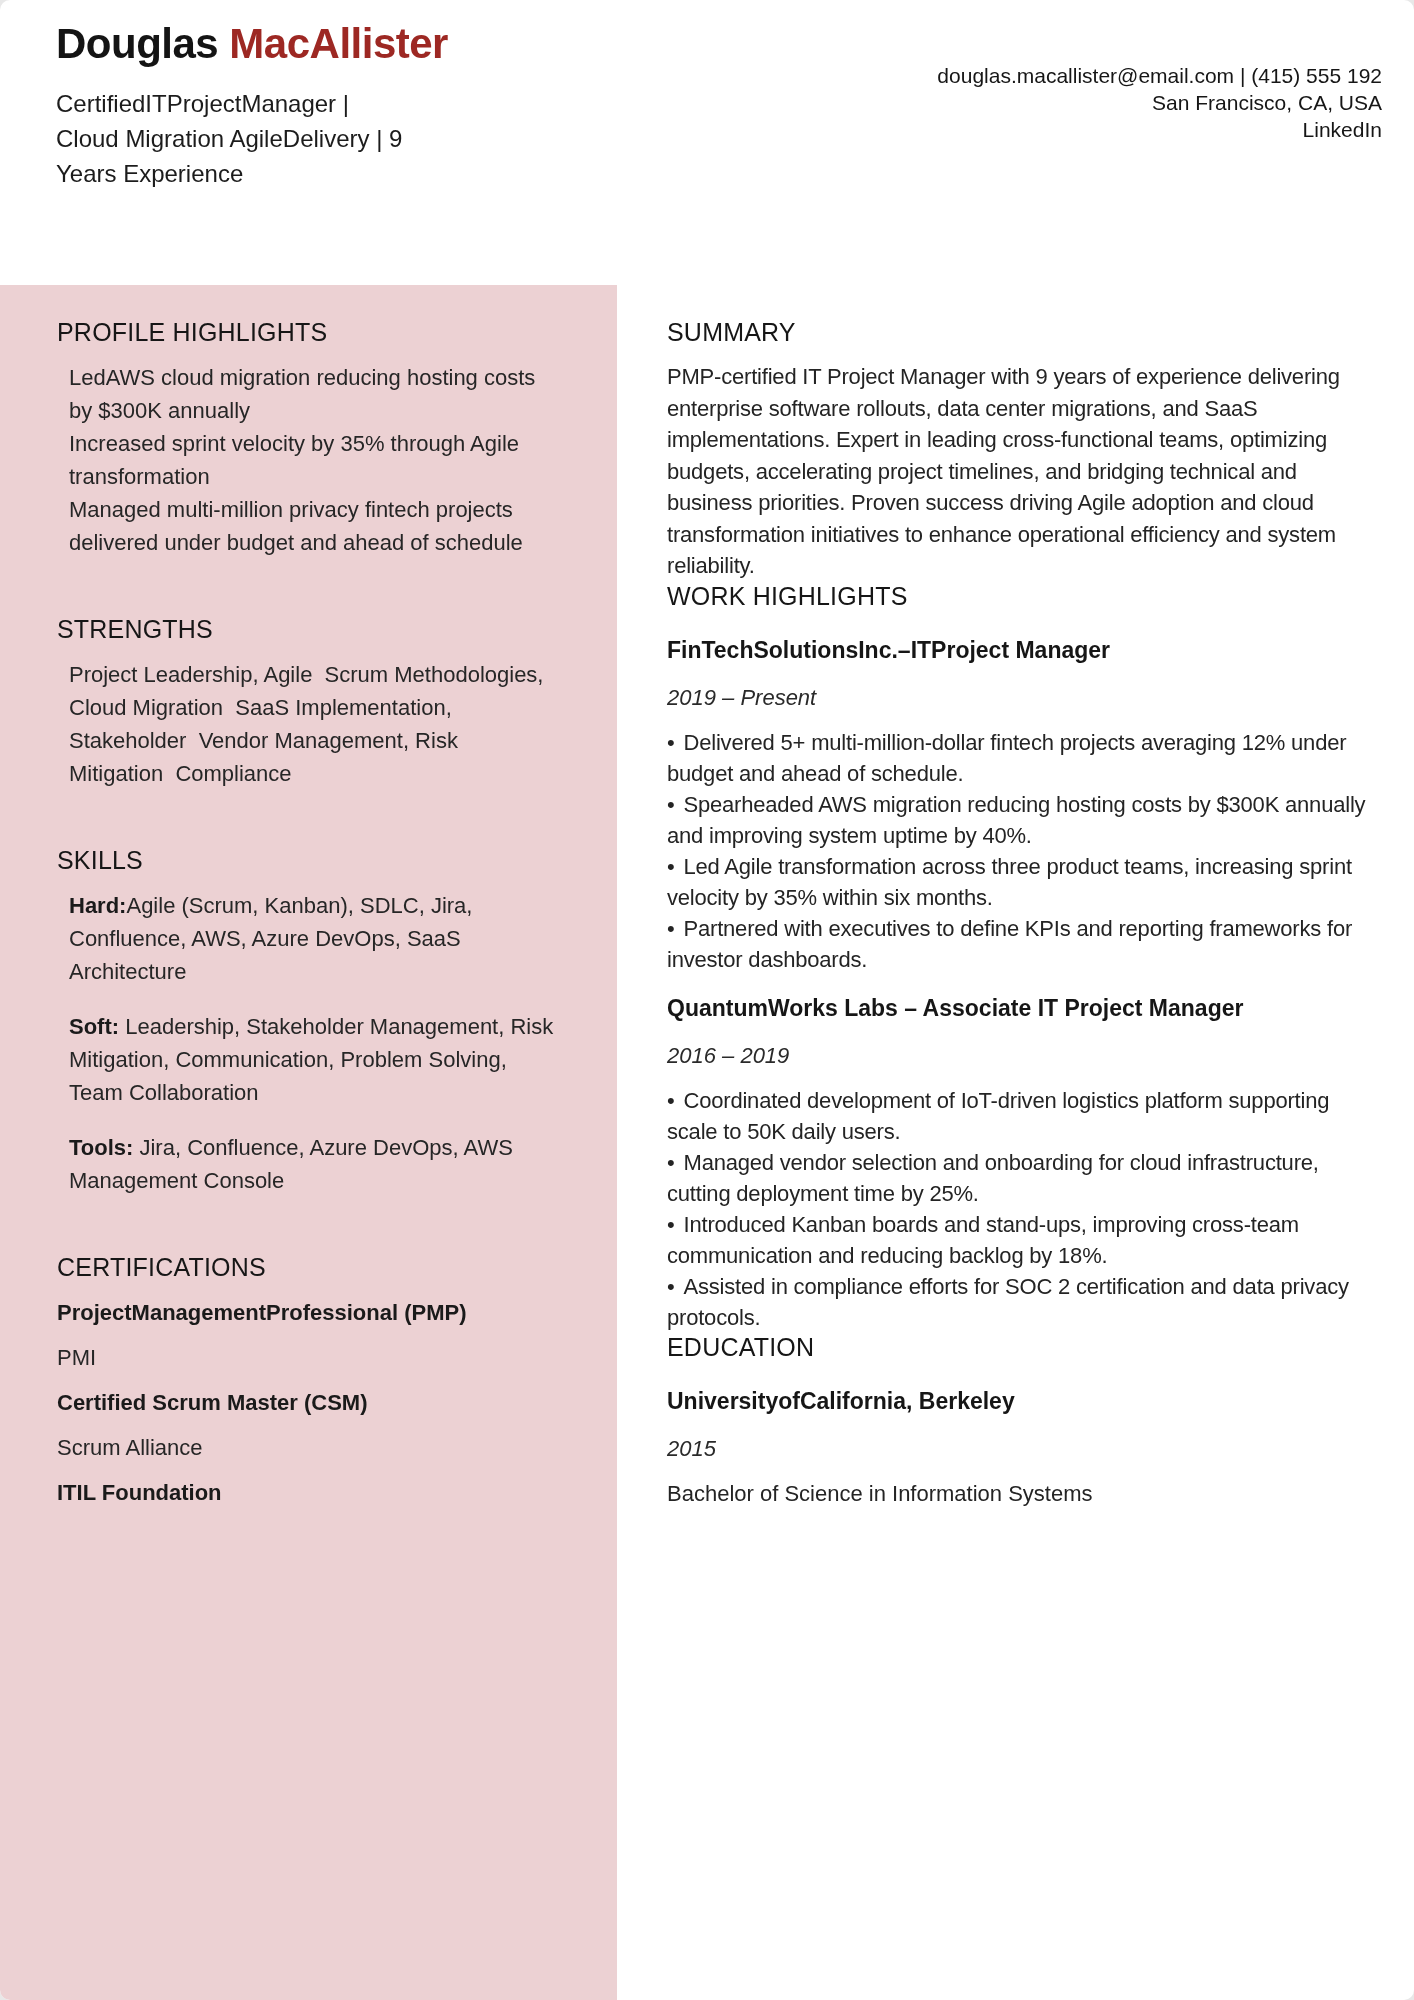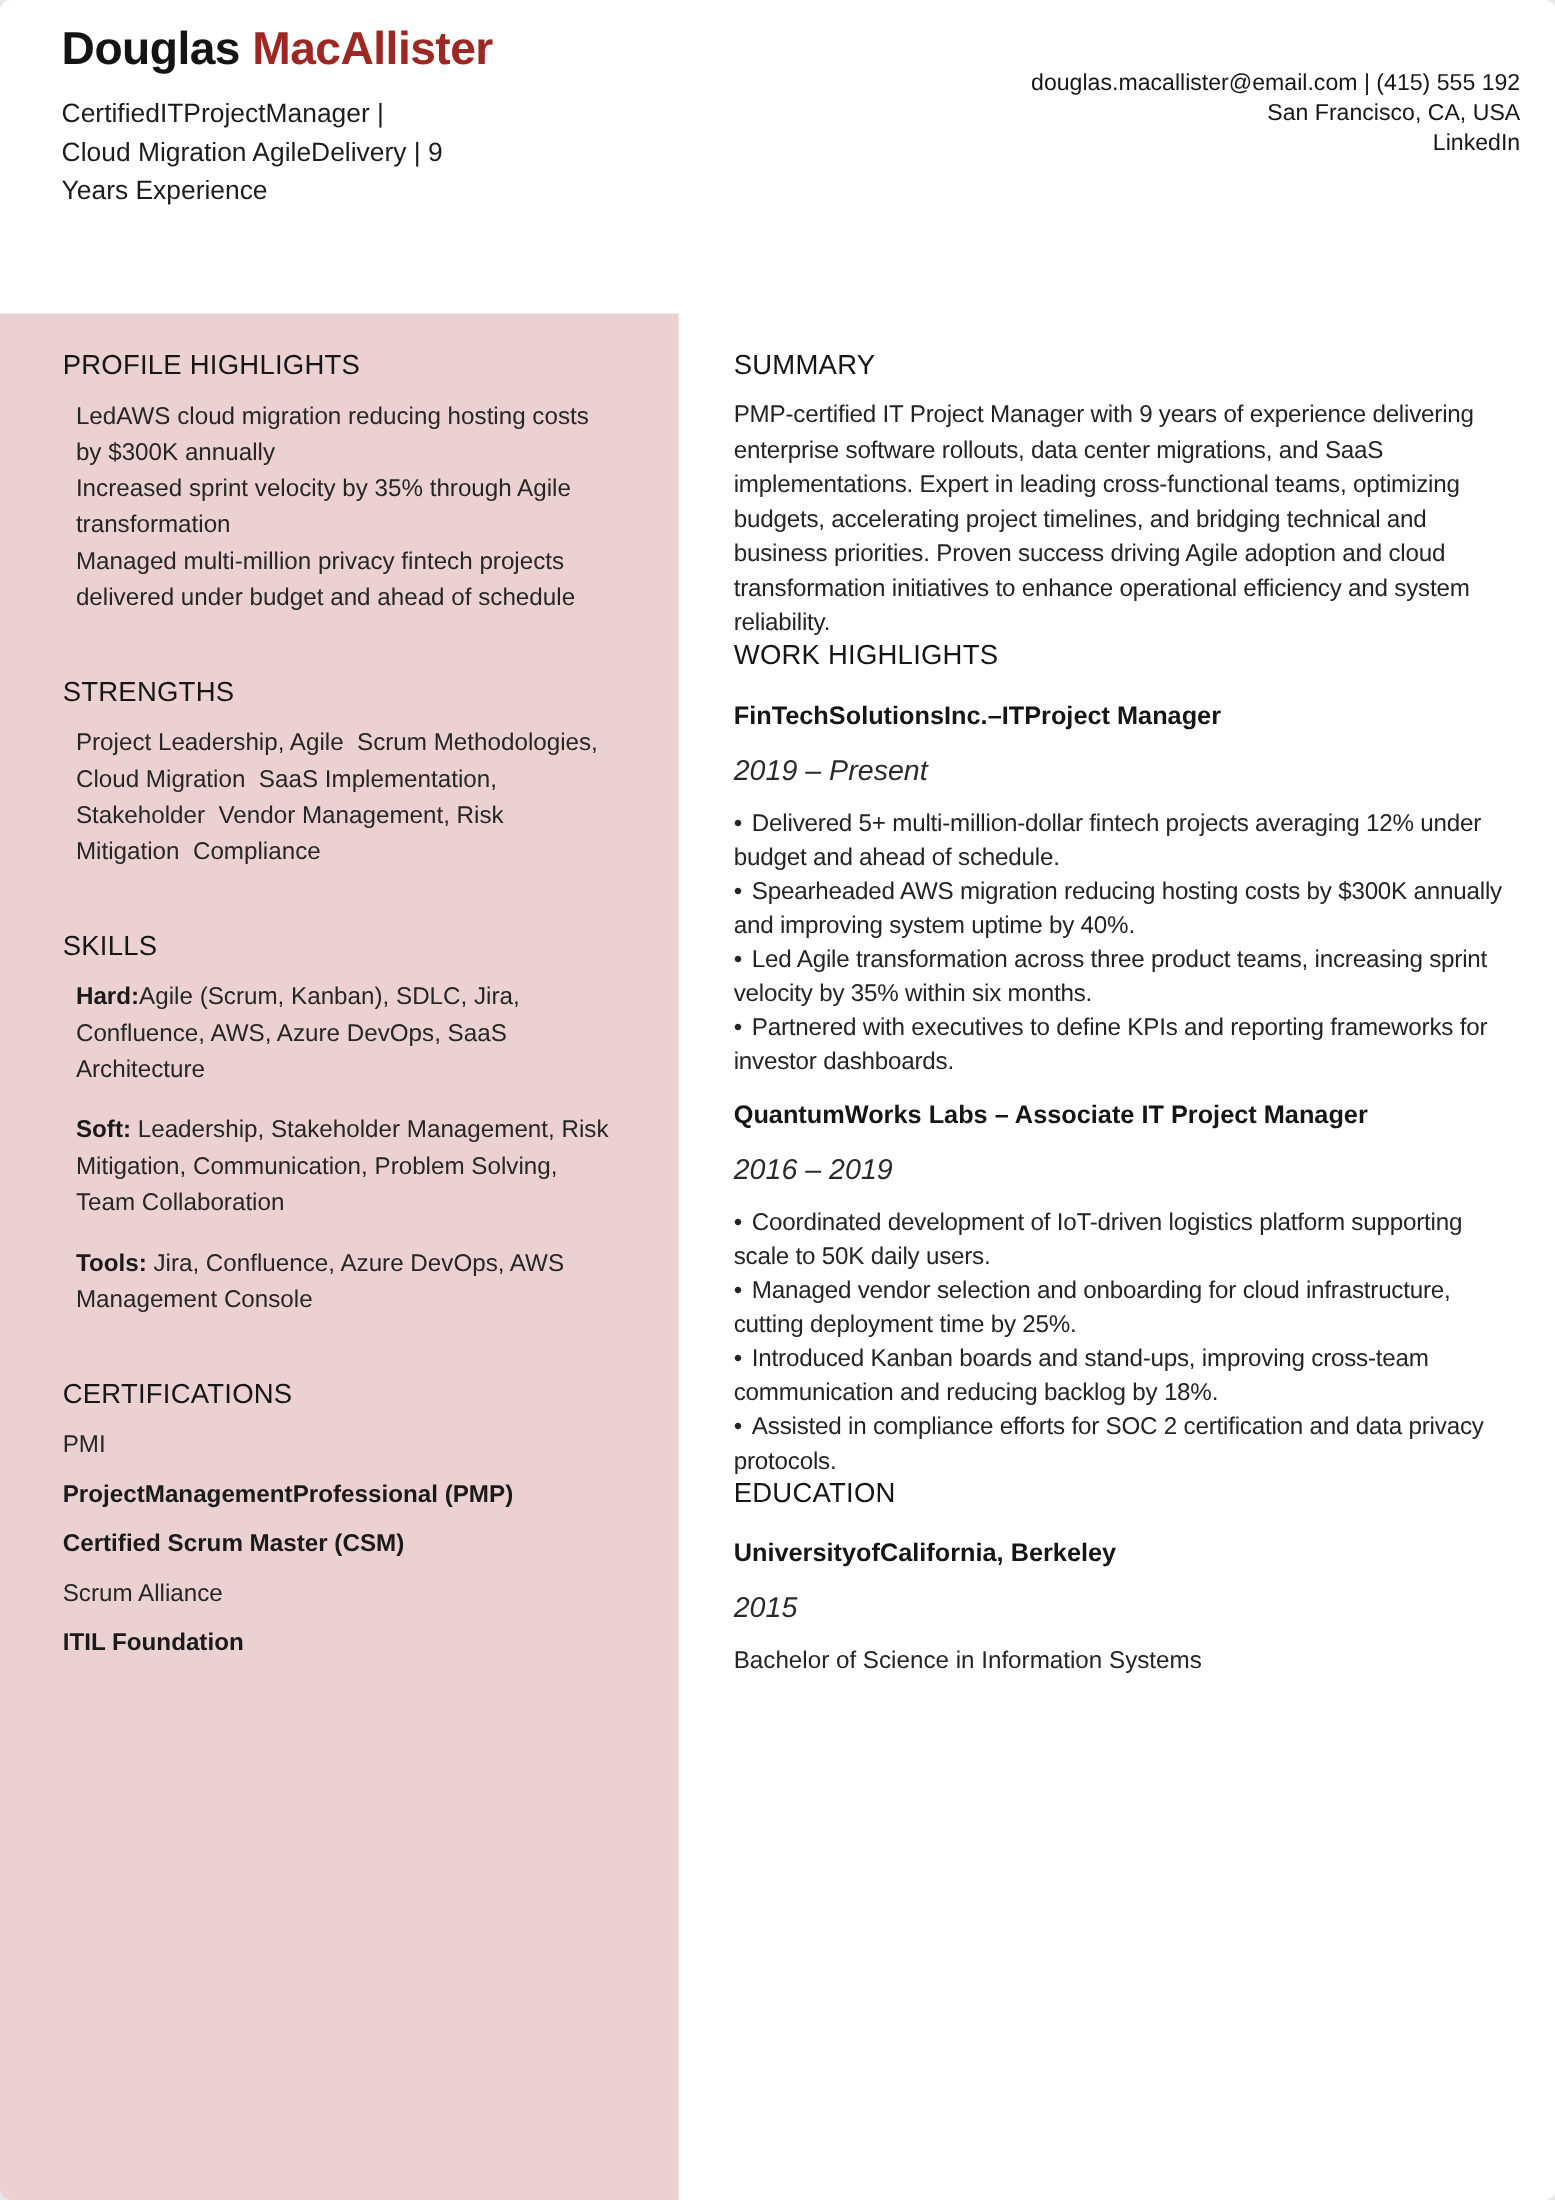--- a/index.html
+++ b/index.html
@@ -30,21 +30,21 @@
   .skill-group b{color:#1a1a1a;}
 
   .cert-line{font-size:22px;line-height:33px;margin-bottom:12px;color:#262626;}
   .cert-bold{font-weight:700;color:#1a1a1a;}
 
   
   .summary-body{font-size:22px;line-height:31.5px;letter-spacing:-0.2px;color:#242424;hyphens:auto;-webkit-hyphens:auto;margin-bottom:0;}
   .we-head{margin-top:44px;margin-bottom:0;}
   .job-title{font-size:23px;font-weight:700;color:#161616;margin-top:24px;line-height:30px;}
   .job-title.second{margin-top:18px;}
-  .job-dates{font-style:italic;font-size:26px;color:#2a2a2a;margin-top:20px;margin-bottom:16px;}
+  .job-dates{font-style:italic;font-size:22px;color:#2a2a2a;margin-top:20px;margin-bottom:16px;}
   .bullets{font-size:22px;line-height:31px;letter-spacing:-0.2px;color:#242424;hyphens:auto;-webkit-hyphens:auto;}
   .bullet-dot{margin-right:9px;}
   .edu-head{margin-top:96px;margin-bottom:0;}
   .edu-degree{font-size:22px;line-height:31px;color:#242424;}
 </style>
 </head>
 <body>
 
 <div class="page">
   <div class="pink-panel"></div>
@@ -79,22 +79,22 @@
 
     <div class="sec-block">
       <h2 class="sec">SKILLS</h2>
       <div class="body-text skill-group"><b>Hard:</b><span>Agile (Scrum, Kanban), SDLC, Jira, Confluence, AWS, Azure DevOps, SaaS Architecture</span></div>
       <div class="body-text skill-group"><b>Soft:</b><span> Leadership, Stakeholder Management, Risk Mitigation, Communication, Problem Solving, Team Collaboration</span></div>
       <div class="body-text skill-group"><b>Tools:</b><span> Jira, Confluence, Azure DevOps, AWS Management Console</span></div>
     </div>
 
     <div class="sec-block">
       <h2 class="sec">CERTIFICATIONS</h2>
+      <div class="cert-line cert-bold">ProjectManagementProfessional (PMP)</div>
       <div class="cert-line">PMI</div>
-      <div class="cert-line cert-bold">ProjectManagementProfessional (PMP)</div>
       <div class="cert-line cert-bold">Certified Scrum Master (CSM)</div>
       <div class="cert-line">Scrum Alliance</div>
       <div class="cert-line cert-bold">ITIL Foundation</div>
     </div>
 
   </div>
 
   <div class="rightcol">
 
     <h2 class="sec">SUMMARY</h2>

